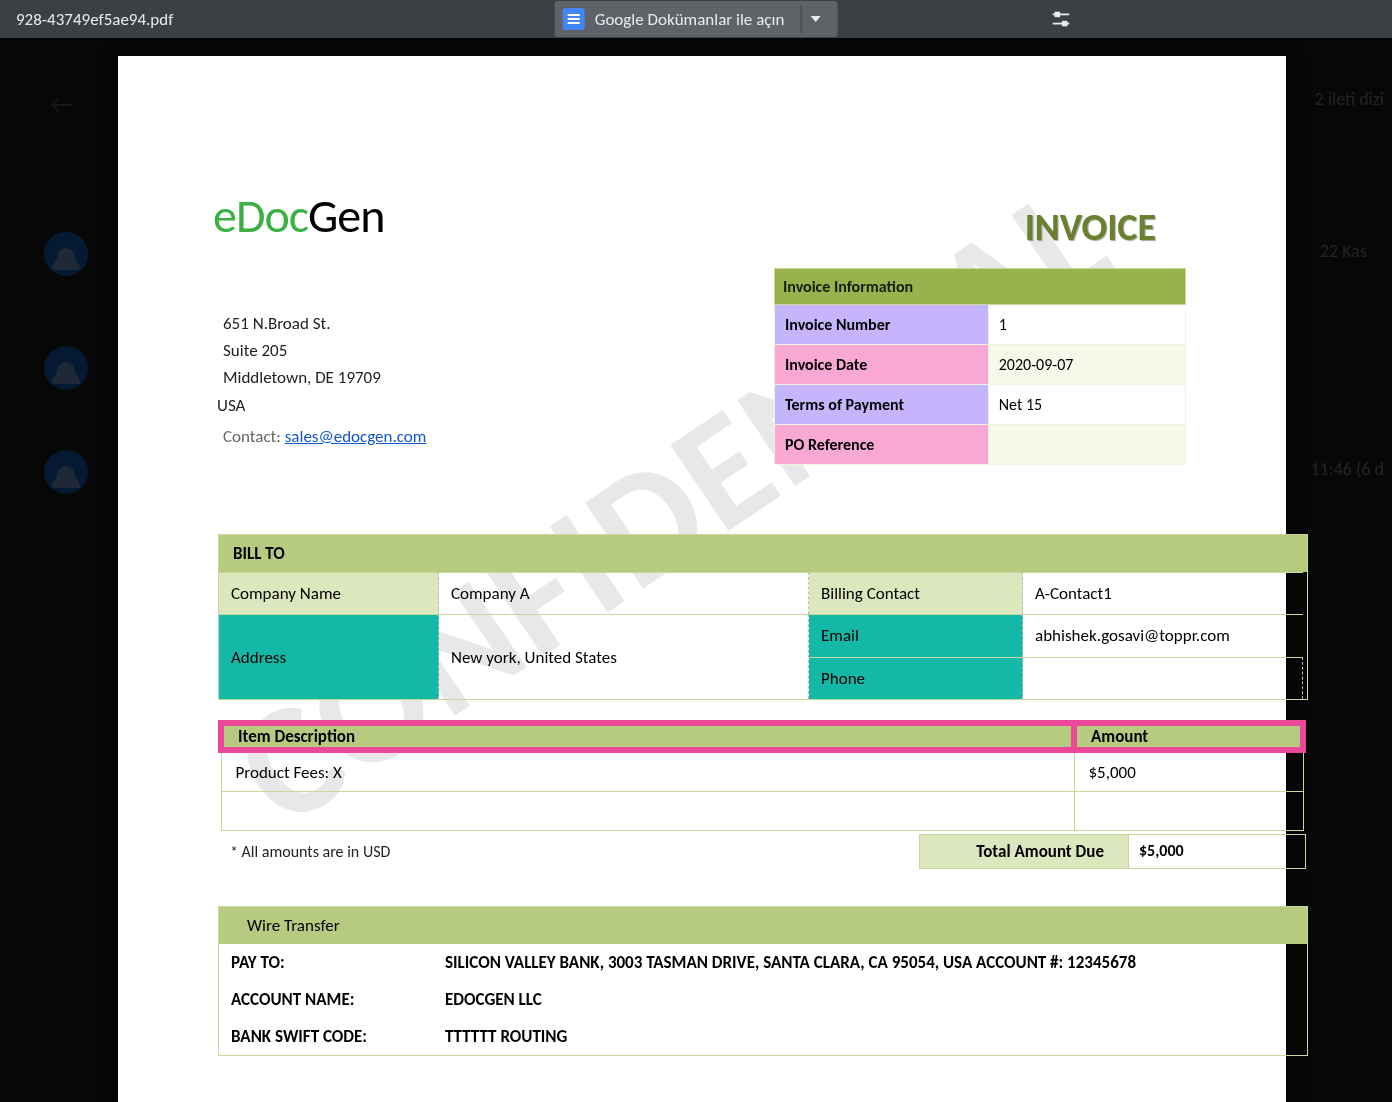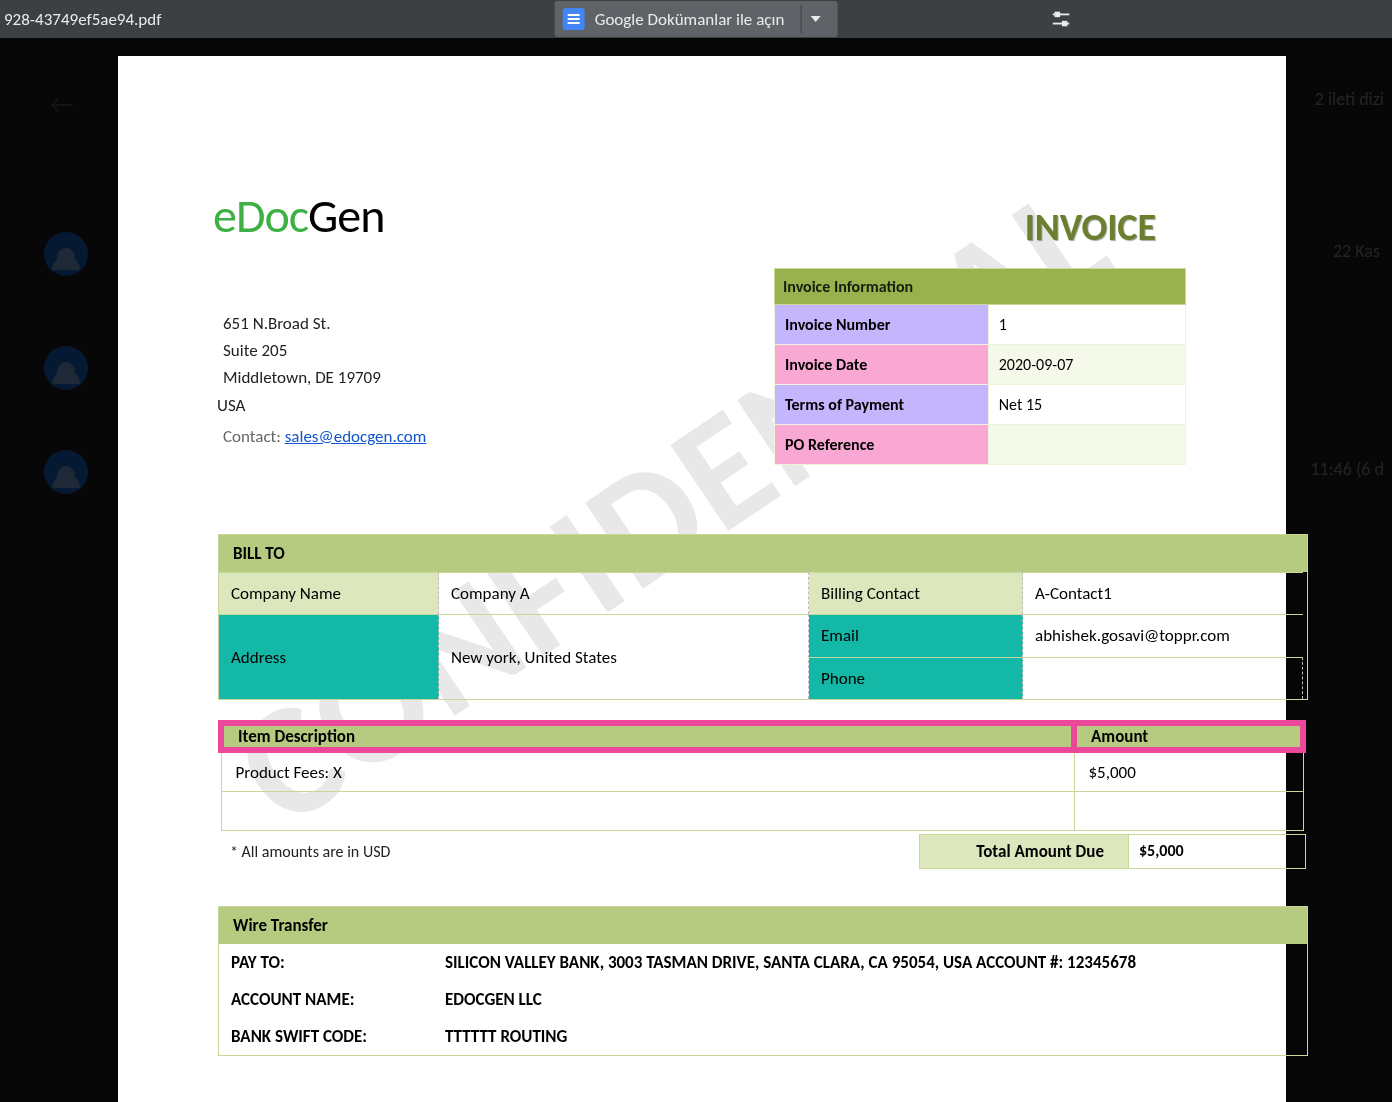--- a/index.html
+++ b/index.html
@@ -2,29 +2,29 @@
 <html><head>
 <meta charset="utf-8">
 <style>
   html,body{margin:0;padding:0;width:1392px;height:1102px;font-family:Calibri,Arial,sans-serif;background:#202124;color:#000;overflow:hidden}
   .dim{position:absolute;inset:0;background:rgba(0,0,0,.78)}
   
   .bg{position:absolute;inset:0;filter:blur(0);}
   .bg .search{position:absolute;left:100px;top:10px;color:#9aa0a6;font-size:22px}
   .bg .back{position:absolute;left:50px;top:88px;color:#5f6368;font-size:26px}
   .bg .right1{position:absolute;right:8px;top:88px;color:#9aa0a6;font-size:18px}
-  .bg .right2{position:absolute;right:12px;top:240px;color:#9aa0a6;font-size:18px}
+  .bg .right2{position:absolute;right:25px;top:240px;color:#9aa0a6;font-size:18px}
   .bg .right3{position:absolute;right:8px;top:458px;color:#9aa0a6;font-size:18px}
   .avatar{position:absolute;width:44px;height:44px;border-radius:50%;background:#1a73e8;left:44px}
   .avatar::after{content:"";position:absolute;inset:0;margin:auto;width:18px;height:18px;border-radius:50%;background:#8ab4f8;top:6px}
   .avatar .body{position:absolute;bottom:6px;left:8px;width:28px;height:14px;border-radius:14px 14px 0 0;background:#8ab4f8}
 
   
   .topbar{position:absolute;left:0;right:0;top:0;height:38px;background:#3c4043;color:#e8eaed;display:flex;align-items:center;font-size:17px}
-  .topbar .fname{margin-left:4px;padding-left:0;color:#e8eaed}
+  .topbar .fname{margin-left:16px;padding-left:0;color:#e8eaed}
   .topbar .center{position:absolute;left:50%;transform:translateX(-50%);display:flex;align-items:center;gap:10px;background:#5f6368;border-radius:3px;padding:4px 8px}
   .docsicon{width:22px;height:22px;background:#4285f4;border-radius:3px;display:flex;align-items:center;justify-content:center}
   .docsicon div{width:12px;height:2px;background:#fff;box-shadow:0 4px 0 #fff,0 -4px 0 #fff}
   .caretbox{width:28px;height:28px;display:flex;align-items:center;justify-content:center;border-left:1px solid #3c4043;margin-left:6px}
   .caret{width:0;height:0;border-left:5px solid transparent;border-right:5px solid transparent;border-top:6px solid #e8eaed}
   .tunes{position:absolute;right:320px;top:8px;color:#e8eaed;font-size:20px}
 
   
   .page{position:absolute;left:118px;top:56px;width:1168px;height:1046px;background:#fff;box-shadow:0 0 14px rgba(0,0,0,.5);padding:0}
   .watermark{position:absolute;left:50px;top:350px;font-size:160px;font-weight:700;color:rgba(0,0,0,.09);transform:rotate(-34deg);letter-spacing:2px;white-space:nowrap;pointer-events:none}
@@ -62,21 +62,21 @@
   .items th.amount-header{width:195px}
   .items td{padding:8px 14px;border:1px solid #c8d79a;height:22px}
   .itemsfoot{position:absolute;left:100px;top:778px;width:1088px;display:flex;align-items:center}
   .note{font-size:16px;padding:6px 12px;color:#222}
   .tot{margin-left:auto;display:flex}
   .tot .lab{background:#dce7bd;border:1px solid #c8d79a;padding:6px 24px;font-weight:700;font-size:17px;text-align:right;width:160px}
   .tot .val{border:1px solid #c8d79a;border-left:none;padding:6px 10px;font-weight:700;width:156px}
 
   
   .wire{position:absolute;left:100px;top:850px;width:1088px;border:1px solid #c8d79a;font-size:17px}
-  .wire .hdr{background:#b6ca80;font-weight:700;padding:8px 14px}
+  .wire .hdr{background:#b6ca80;font-weight:400;padding:8px 28px}
   .wiregrid{display:grid;grid-template-columns:214px 1fr}
   .wiregrid>div{padding:8px 12px}
   .wiregrid .k{font-weight:700}
   .wiregrid .v{font-weight:700}
 </style>
 </head>
 <body>
 
 <div class="bg">
   <div class="search">Postalarda arayın</div>

